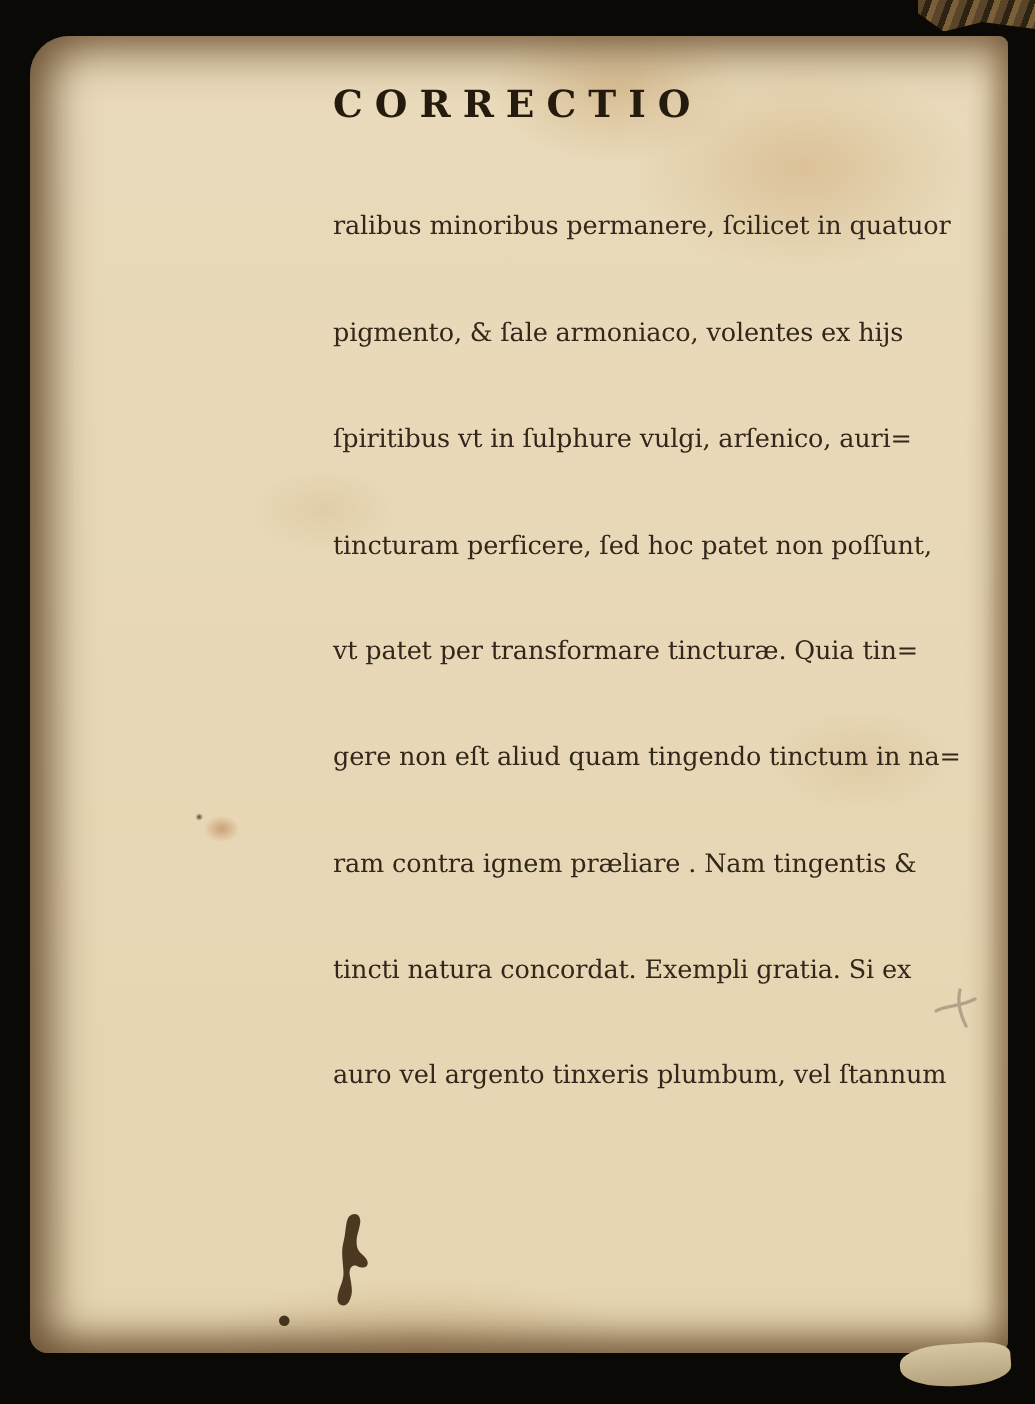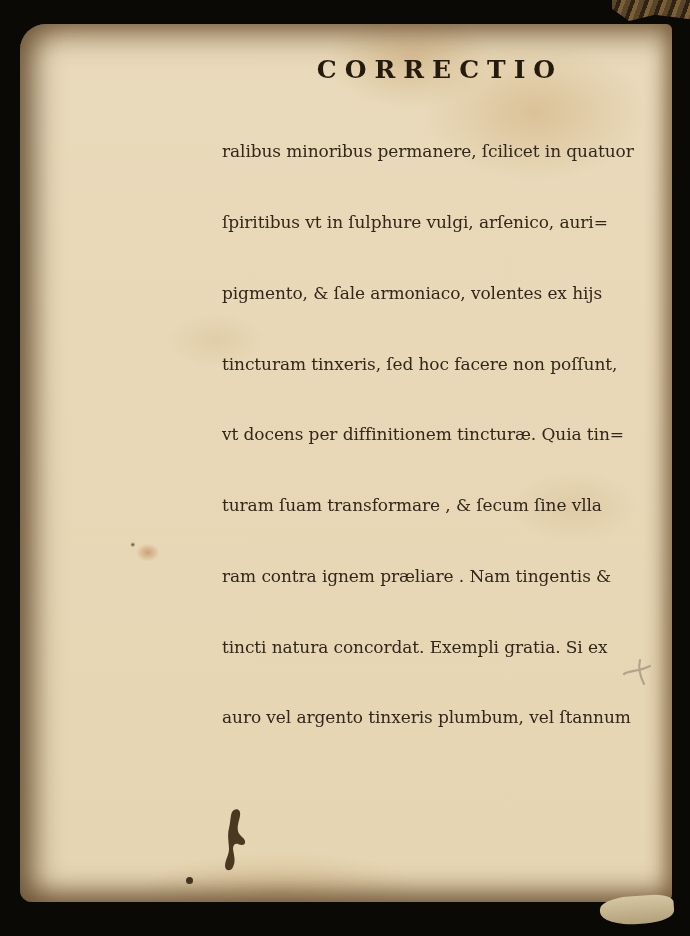--- a/index.html
+++ b/index.html
@@ -24,21 +24,21 @@
     box-shadow:
       inset 18px 0 26px rgba(85,60,32,.55),
       inset -8px 0 16px rgba(120,90,55,.40),
       inset 0 16px 26px rgba(110,80,45,.45),
       inset 0 -14px 22px rgba(95,68,38,.50);
   }
   
   .content{position:absolute;left:202px;top:30px;width:436px;}
   .heading{
     font-size:25px;font-weight:bold;letter-spacing:8px;
-    text-align:center;color:#241a0e;line-height:31px;
+    color:#241a0e;line-height:31px;
     margin:0 0 8px 0;
   }
   .textblock{
     font-size:17px;line-height:23.6px;color:#32271a;
     white-space:pre;letter-spacing:-0.1px;
   }
   .line{height:23.6px;}
   
   .ink-dot{
     position:absolute;left:186px;top:877px;width:7px;height:7px;
@@ -63,25 +63,25 @@
 </head>
 <body>
 
 <div class="binding-corner"></div>
 
 <div class="page">
   <div class="content">
     <div class="heading">CORRECTIO</div>
     <div class="textblock">
       <div class="line">ralibus minoribus permanere, ſcilicet in quatuor</div>
+      <div class="line">pigmento, &amp; ſale armoniaco, volentes ex hijs</div>
       <div class="line">ſpiritibus vt in ſulphure vulgi, arſenico, auri=</div>
-      <div class="line">pigmento, &amp; ſale armoniaco, volentes ex hijs</div>
-      <div class="line">tincturam tinxeris, ſed hoc facere non poſſunt,</div>
-      <div class="line">vt docens per diffinitionem tincturæ. Quia tin=</div>
-      <div class="line">turam ſuam transformare , &amp; ſecum ſine vlla</div>
+      <div class="line">tincturam perficere, ſed hoc patet non poſſunt,</div>
+      <div class="line">vt patet per transformare tincturæ. Quia tin=</div>
+      <div class="line">gere non eſt aliud quam tingendo tinctum in na=</div>
       <div class="line">ram contra ignem præliare . Nam tingentis &amp;</div>
       <div class="line">tincti natura concordat. Exempli gratia. Si ex</div>
       <div class="line">auro vel argento tinxeris plumbum, vel ſtannum</div>
       
       
       
       
       
       
       

